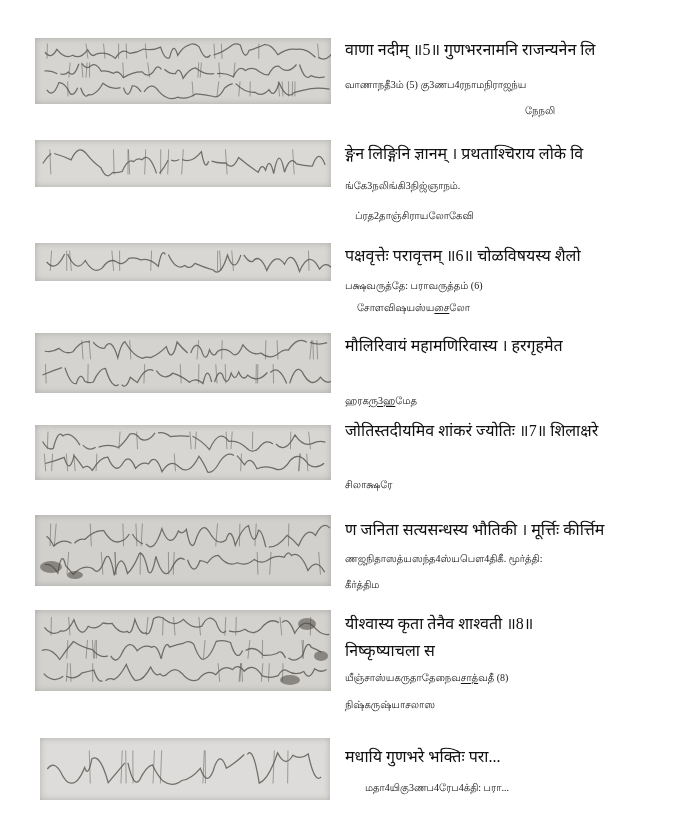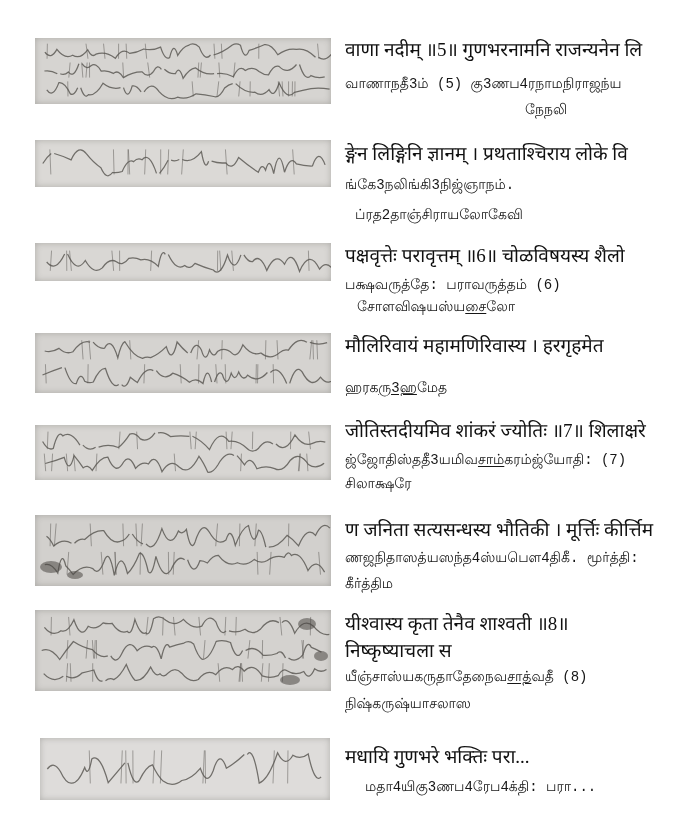--- a/index.html
+++ b/index.html
@@ -10,27 +10,27 @@
   .row{position:absolute;left:0;width:684px;}
   .strip{
     position:absolute;left:35px;width:296px;
     background:#d7d5d2;
     box-shadow:inset 0 0 6px rgba(90,88,84,.35);
   }
   .strip svg{display:block;width:100%;height:100%;}
   .text-col{position:absolute;left:345px;width:339px;top:0;height:100%;}
   .deva{
     position:absolute;left:0;white-space:nowrap;
-    font-size:19px;line-height:22px;color:#101010;
+    font-size:16px;line-height:22px;color:#101010;
     font-family:"Liberation Serif", serif;
   }
   .tam{
     position:absolute;left:0;white-space:nowrap;
-    font-size:14px;line-height:19px;color:#161616;
-    font-family:Liberation Mono, monospace;
+    font-size:10px;line-height:19px;color:#161616;
+    font-family:Liberation Serif, serif;
   }
   .useg{text-decoration:underline;text-underline-offset:2px;}
 </style>
 </head>
 <body>
 
 <div class="page">
 
   <section class="row" style="top:38px;height:96px;">
     <div class="strip" style="top:0;height:66px;background:#d6d4d1;">
@@ -145,21 +145,21 @@
           <line x1="145.1984338760376" x2="146.23177003860474" y1="31.2" y2="50.4" stroke="#5a5753" stroke-width="1" opacity="0.5"></line>
           <line x1="190.18611240386963" x2="190.8283314704895" y1="31.2" y2="50.4" stroke="#5a5753" stroke-width="1" opacity="0.5"></line>
           <line x1="53.13063907623291" x2="52.80517256259918" y1="31.2" y2="50.4" stroke="#5a5753" stroke-width="1" opacity="0.5"></line>
           <line x1="180.77424812316895" x2="182.02183628082275" y1="31.2" y2="50.4" stroke="#5a5753" stroke-width="1" opacity="0.5"></line>
           <line x1="109.67248725891113" x2="108.91932010650635" y1="31.2" y2="50.4" stroke="#5a5753" stroke-width="1" opacity="0.5"></line>
           <line x1="238.16728401184082" x2="238.5574655532837" y1="31.2" y2="50.4" stroke="#5a5753" stroke-width="1" opacity="0.5"></line>
         </svg>
     </div>
     <div class="text-col">
       <div class="deva" style="top:2px;">मौलिरिवायं महामणिरिवास्य । हरगृहमेत</div>
-      <div class="tam" style="top:46px;text-align:right;"><span>ஹரக</span><span class="useg">ரு3ஹ</span><span>மேத</span></div>
+      <div class="tam" style="top:58px;text-align:right;"><span>ஹரக</span><span class="useg">ரு3ஹ</span><span>மேத</span></div>
     </div>
   </section>
 
   <section class="row" style="top:420px;height:80px;">
     <div class="strip" style="top:5px;height:55px;background:#d8d6d3;">
       <svg viewBox="0 0 296 55" preserveAspectRatio="none">
           <path d="M 7.6 16.5 Q 12.9 26.1 18.3 23.4 Q 23.1 4.2 27.8 10.9 Q 36.3 5.5 44.9 20.1 m 3 0 Q 54.2 26.8 60.6 22.2 m 3 0 Q 73.4 18.6 83.3 22.5 Q 89.0 18.2 94.8 9.1 Q 100.1 7.3 105.3 13.9 Q 112.7 18.2 120.0 7.9 m 3 0 Q 129.2 6.4 135.4 11.6 Q 144.9 10.1 154.4 11.3 m 3 0 Q 166.0 15.0 174.5 24.6 Q 184.2 2.6 193.8 16.3 Q 203.7 14.9 213.6 24.7 Q 218.6 28.0 223.6 23.2 Q 230.7 13.1 237.9 18.9 m 3 0 Q 250.4 29.4 259.9 9.9 Q 268.7 22.7 277.5 18.4 Q 283.9 15.2 290.3 17.2" fill="none" stroke="#55524e" stroke-width="1.25" opacity="0.8"></path>
           <line x1="85.05530166625977" x2="83.86663246154785" y1="6.6" y2="24.2" stroke="#5a5753" stroke-width="1" opacity="0.5"></line>
           <line x1="101.68800044059753" x2="102.54182457923889" y1="6.6" y2="24.2" stroke="#5a5753" stroke-width="1" opacity="0.5"></line>
           <line x1="255.7828073501587" x2="255.49423265457153" y1="6.6" y2="24.2" stroke="#5a5753" stroke-width="1" opacity="0.5"></line>
@@ -178,21 +178,20 @@
           <line x1="61.91718864440918" x2="61.012160420417786" y1="28.6" y2="46.2" stroke="#5a5753" stroke-width="1" opacity="0.5"></line>
           <line x1="264.91712856292725" x2="263.3573679924011" y1="28.6" y2="46.2" stroke="#5a5753" stroke-width="1" opacity="0.5"></line>
           <line x1="139.21839880943298" x2="140.5141236782074" y1="28.6" y2="46.2" stroke="#5a5753" stroke-width="1" opacity="0.5"></line>
           <line x1="9.27492904663086" x2="10.692815884947777" y1="28.6" y2="46.2" stroke="#5a5753" stroke-width="1" opacity="0.5"></line>
           <line x1="271.7314033508301" x2="272.9154987335205" y1="28.6" y2="46.2" stroke="#5a5753" stroke-width="1" opacity="0.5"></line>
           <line x1="31.311481475830078" x2="32.6274129152298" y1="28.6" y2="46.2" stroke="#5a5753" stroke-width="1" opacity="0.5"></line>
         </svg>
     </div>
     <div class="text-col">
       <div class="deva" style="top:0px;">जोतिस्तदीयमिव शांकरं ज्योतिः ॥7॥ शिलाक्षरे</div>
-      <div class="tam" style="top:31px;"><span>ஜ்ஜோதிஸ்ததீ3யமிவ</span><span class="useg">சாம்</span><span>கரம்ஜ்யோதி: (7)</span></div>
       <div class="tam" style="top:55px;">சிலாக்ஷரே</div>
     </div>
   </section>
 
   <section class="row" style="top:515px;height:85px;">
     <div class="strip" style="top:0;height:71px;background:#d2d0cd;">
       <svg viewBox="0 0 296 71" preserveAspectRatio="none">
           <path d="M 11.5 21.3 Q 15.1 23.6 18.7 31.0 Q 27.6 23.0 36.5 28.2 m 3 0 Q 44.6 23.2 49.7 24.5 Q 59.2 14.9 68.7 15.6 Q 77.7 30.7 86.8 25.8 Q 90.6 24.8 94.3 19.0 m 3 0 Q 102.7 27.5 108.0 28.9 m 3 0 Q 118.9 39.1 126.9 13.6 Q 135.1 36.1 143.4 16.0 Q 147.4 20.2 151.4 14.4 Q 155.7 38.3 160.1 26.9 Q 167.2 4.5 174.4 17.3 Q 182.7 31.8 191.0 24.9 Q 195.6 9.7 200.3 30.3 Q 206.9 12.9 213.5 10.5 Q 218.5 35.3 223.5 15.2 Q 227.1 15.7 230.8 32.2 m 3 0 Q 242.9 32.2 252.1 20.3 Q 257.8 24.0 263.6 30.8 Q 272.1 10.5 280.5 20.4 Q 287.7 5.2 294.9 13.1" fill="none" stroke="#55524e" stroke-width="1.25" opacity="0.8"></path>
           <line x1="55.167251110076904" x2="56.37746036052704" y1="8.519999999999998" y2="31.239999999999995" stroke="#5a5753" stroke-width="1" opacity="0.5"></line>
           <line x1="253.82385063171387" x2="253.49100399017334" y1="8.519999999999998" y2="31.239999999999995" stroke="#5a5753" stroke-width="1" opacity="0.5"></line>

